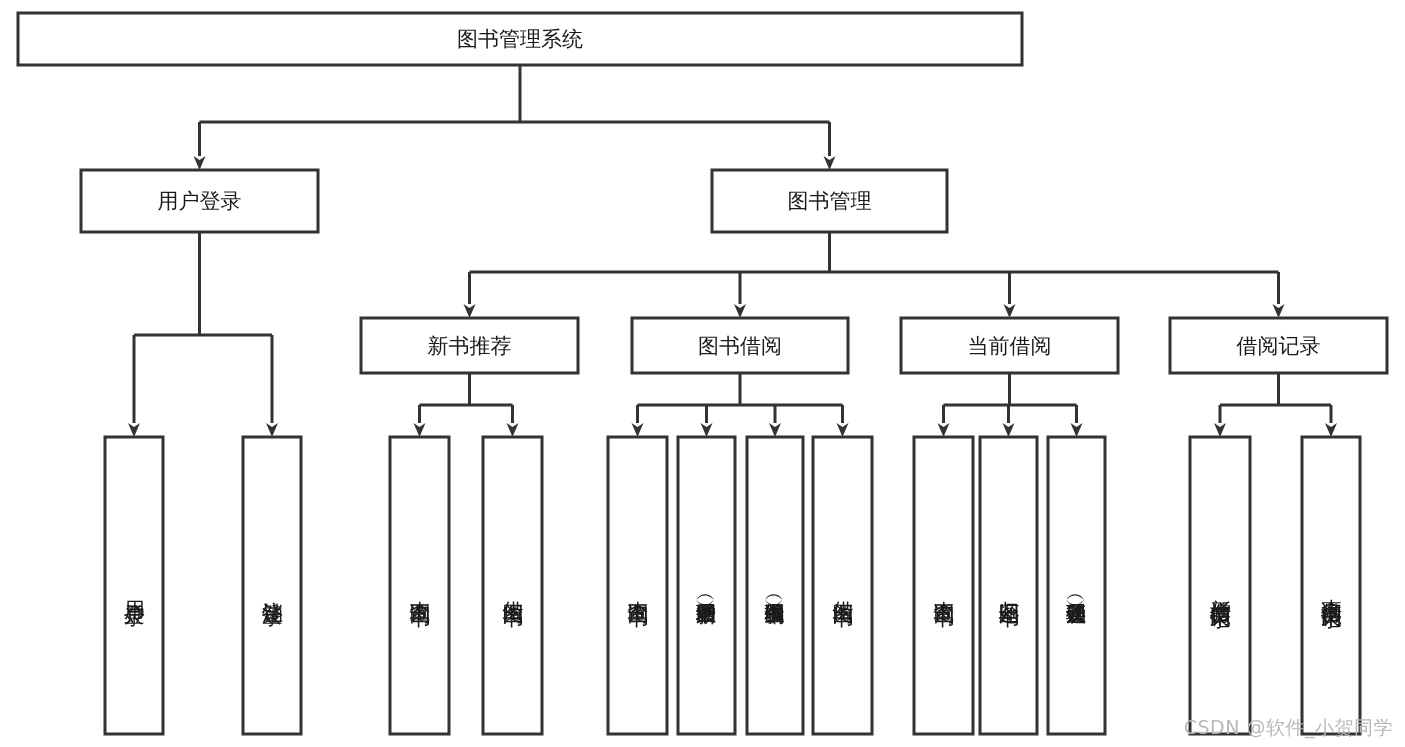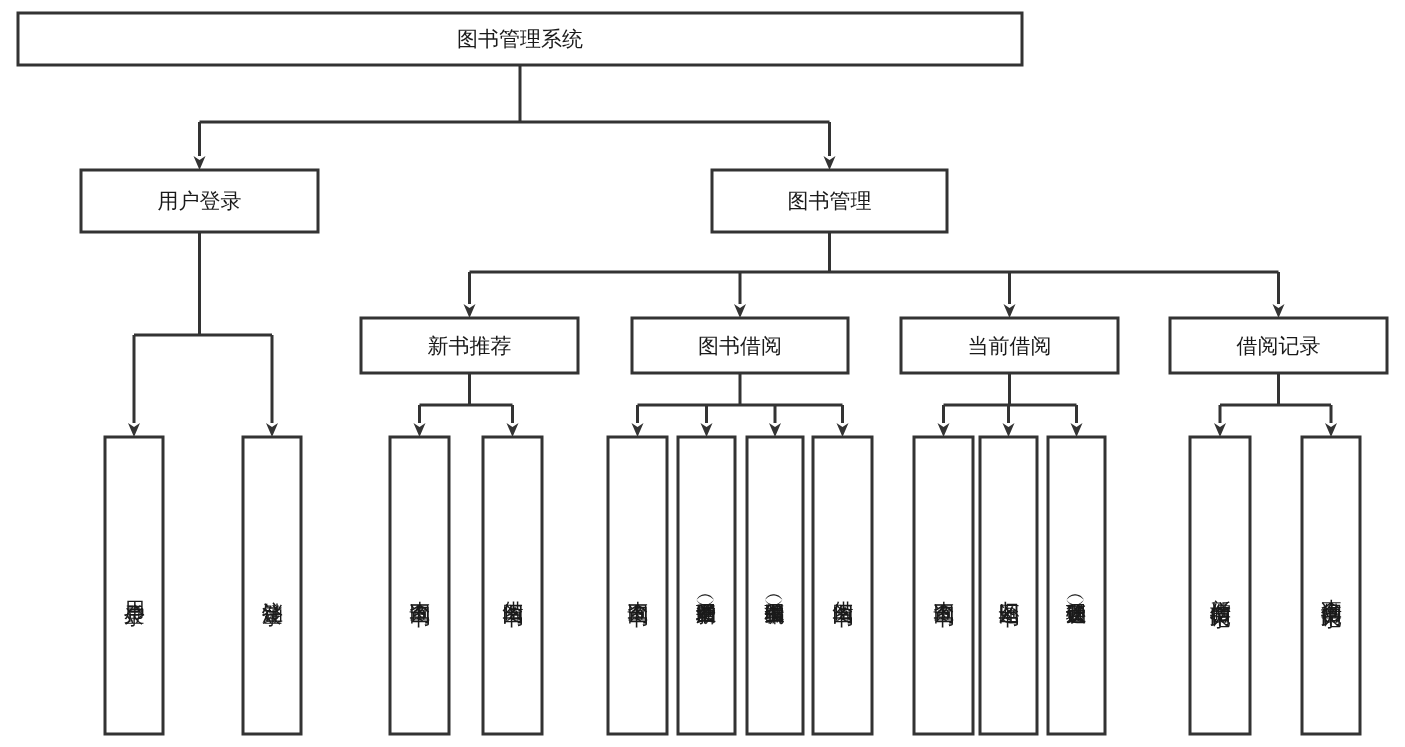--- a/index.html
+++ b/index.html
@@ -182,13 +182,14 @@
       <div class="leaf-label" style="left: 678px; top: 451px; width: 57px; height: 273px; font-size: 20px; letter-spacing: 0px; align-items: center;">新增图书（管理员）</div>
       <div class="leaf-label" style="left: 747px; top: 451px; width: 56px; height: 273px; font-size: 20px; letter-spacing: 0px; align-items: center;">编辑图书（管理员）</div>
       <div class="leaf-label" style="left: 813px; top: 451px; width: 59px; height: 273px; align-items: center;">借阅图书</div>
       <div class="leaf-label" style="left: 914px; top: 451px; width: 59px; height: 273px; align-items: center;">查询图书</div>
       <div class="leaf-label" style="left: 980px; top: 451px; width: 57px; height: 273px; align-items: center;">归还图书</div>
       <div class="leaf-label" style="left: 1048px; top: 451px; width: 57px; height: 273px; font-size: 20px; letter-spacing: 0px; align-items: center;">确认归还（管理员）</div>
       <div class="leaf-label" style="left: 1190px; top: 451px; width: 60px; height: 273px; align-items: center;">新增借阅记录</div>
       <div class="leaf-label" style="left: 1302px; top: 451px; width: 58px; height: 273px; align-items: center;">查询借阅记录</div>
     </div>
 
+  <div class="watermark">CSDN @软件_小贺同学</div>
 </div>
 
 </body></html>

